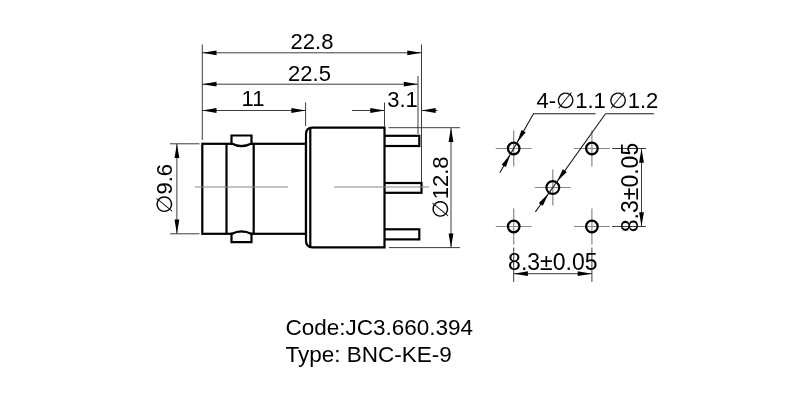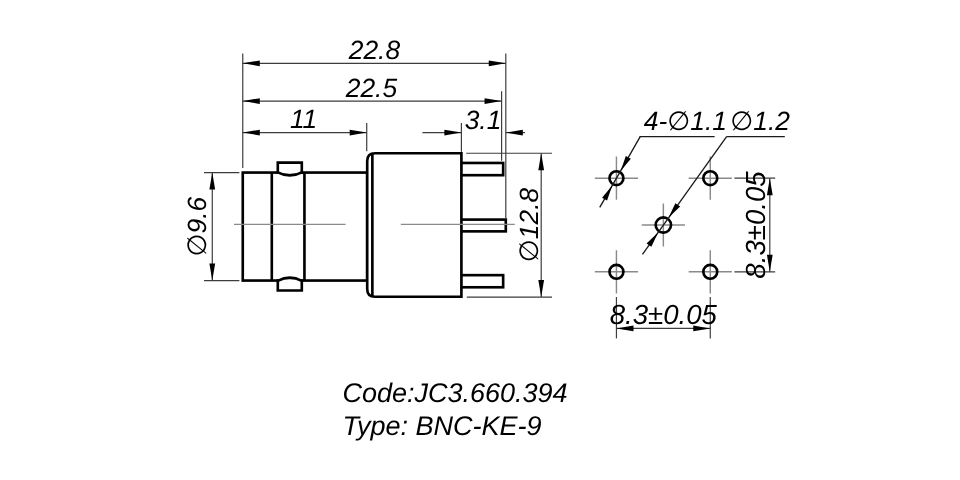--- a/index.html
+++ b/index.html
@@ -3,21 +3,20 @@
 <meta charset="utf-8">
 <style>
   html, body { margin: 0; padding: 0; background: #ffffff; }
   .sheet {
     position: relative;
     width: 800px;
     height: 400px;
     background: #ffffff;
     overflow: hidden;
     font-family: "Liberation Sans", "DejaVu Sans", sans-serif;
-    font-style: italic;
   }
   svg { display: block; }
   text {
     font-family: "Liberation Sans", "DejaVu Sans", sans-serif;
     fill: #000000;
   }
   .dim-text  { font-size: 22px; }
   .dim-text-sm { font-size: 23px; }
   .footer-text { font-size: 22.5px; }
   .outline  { stroke: #000000; stroke-width: 2.2; fill: none; }

